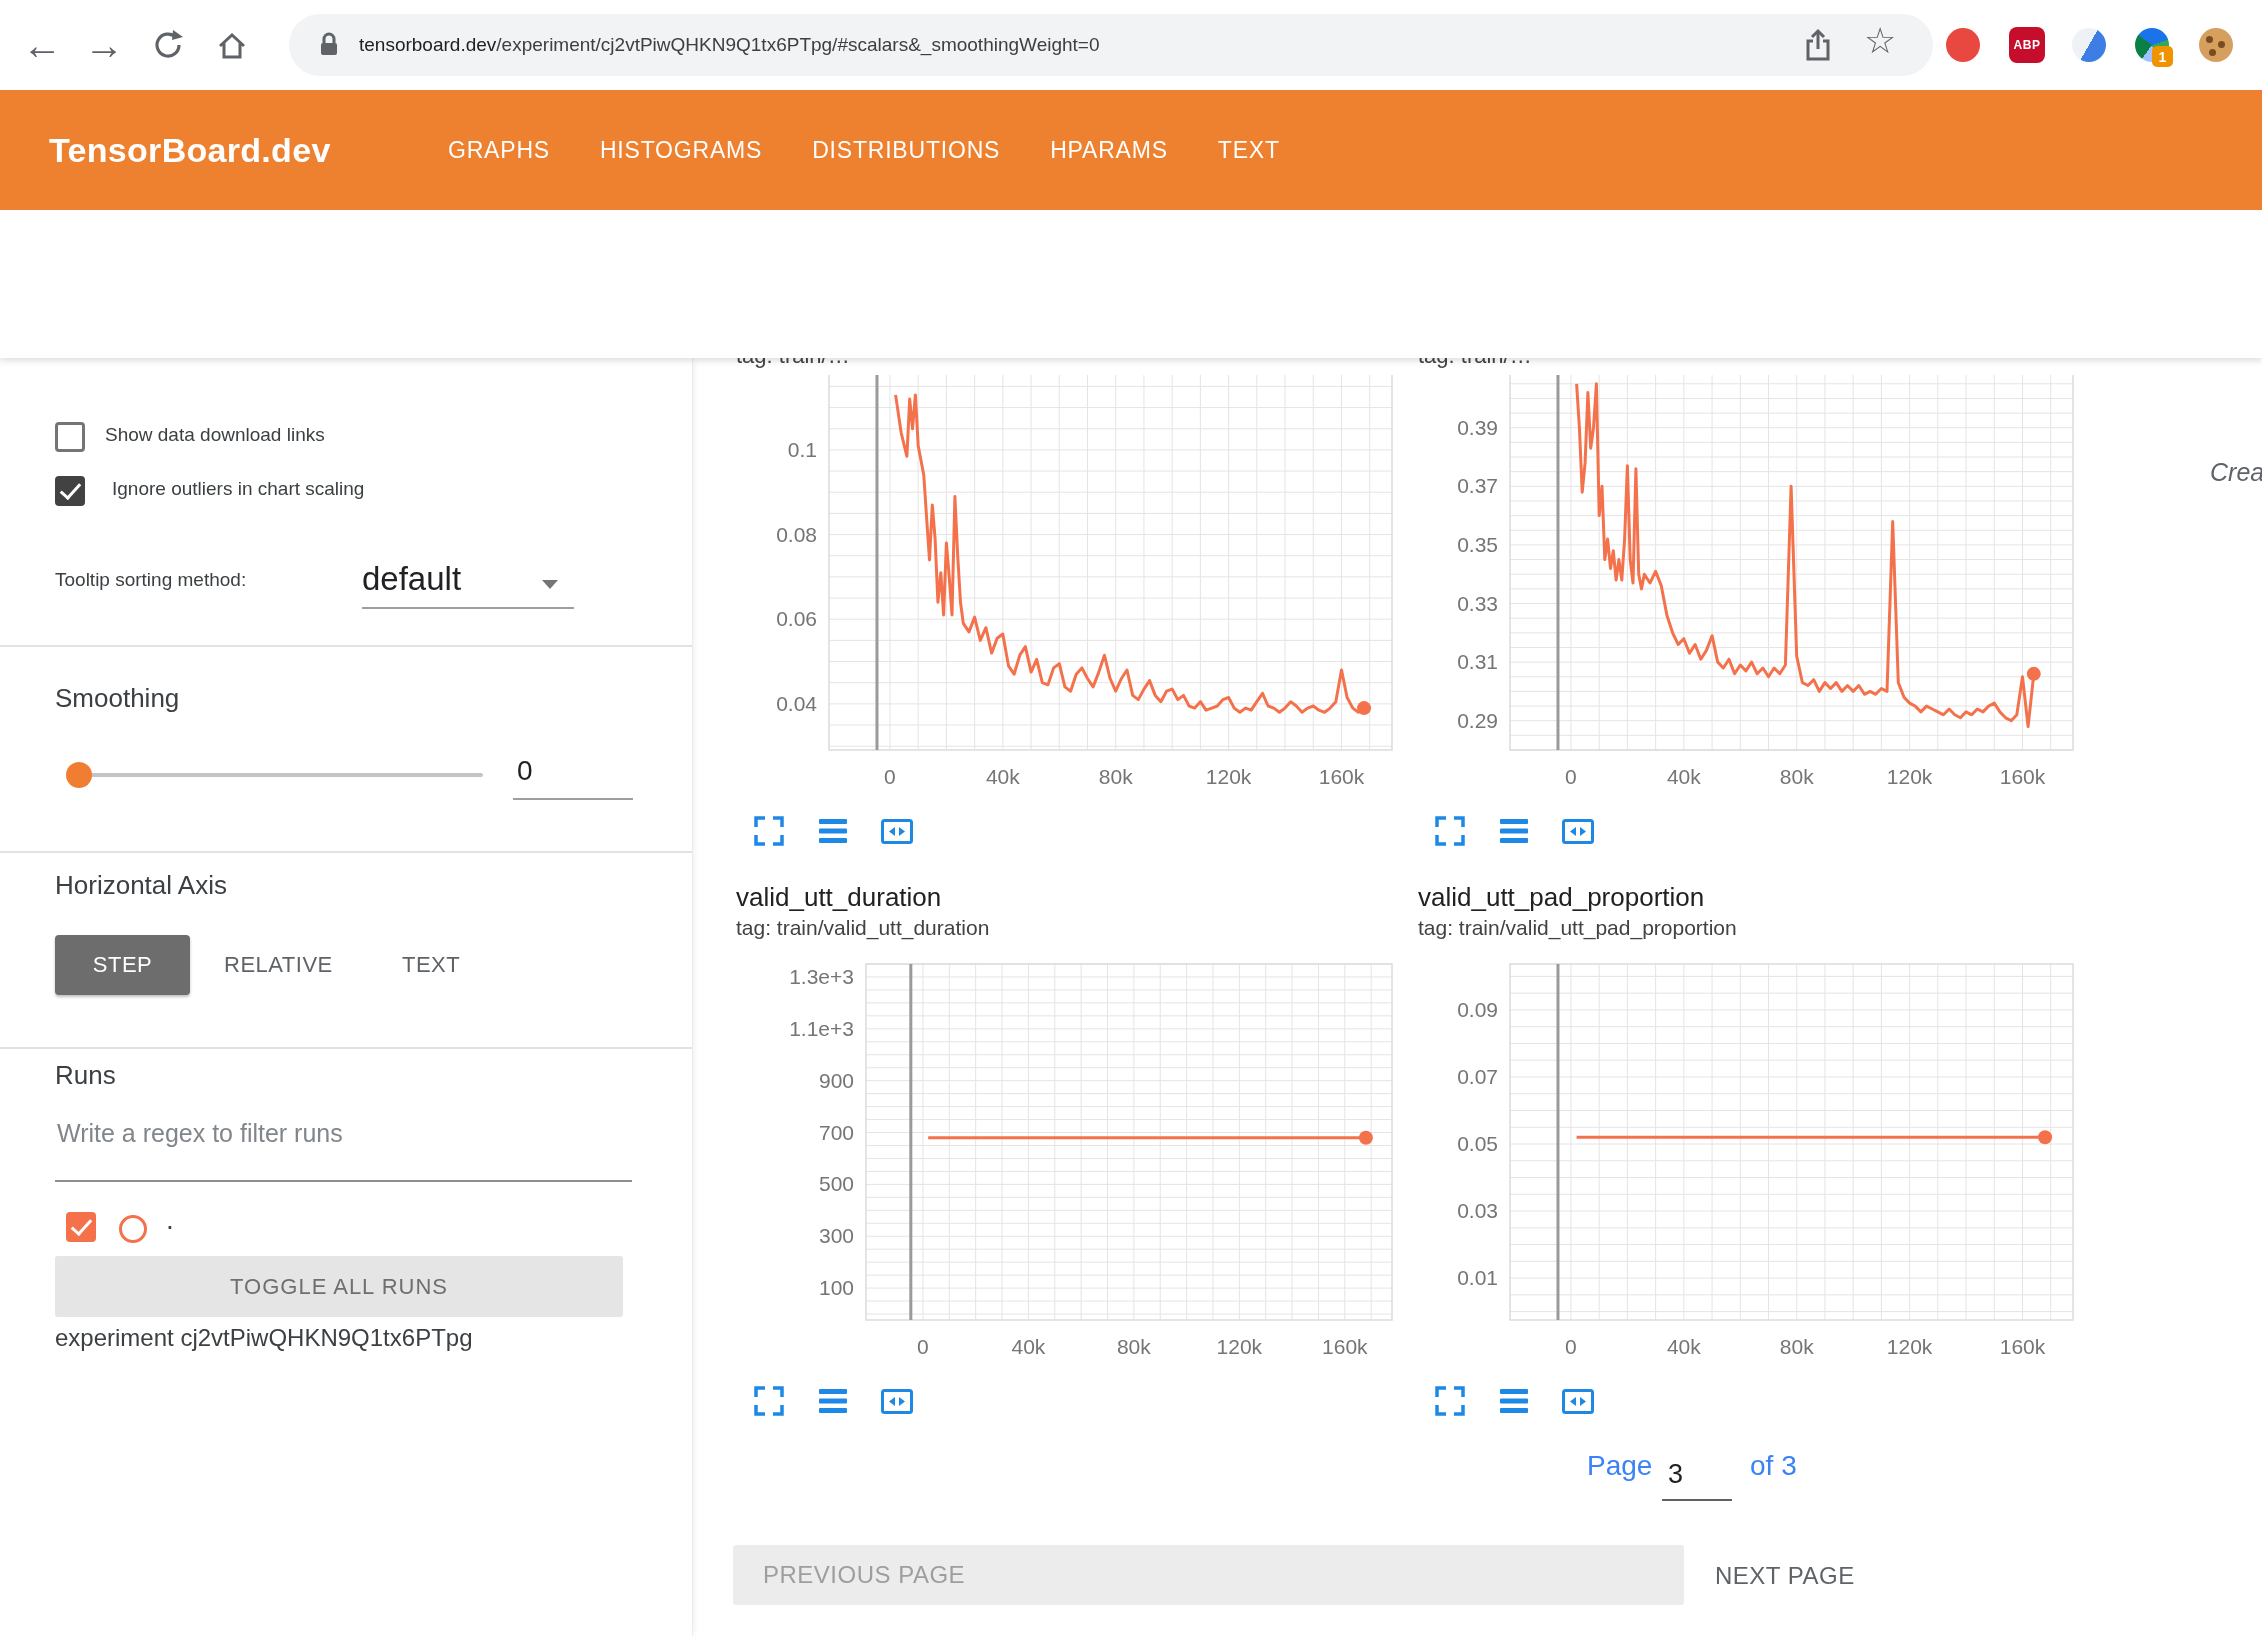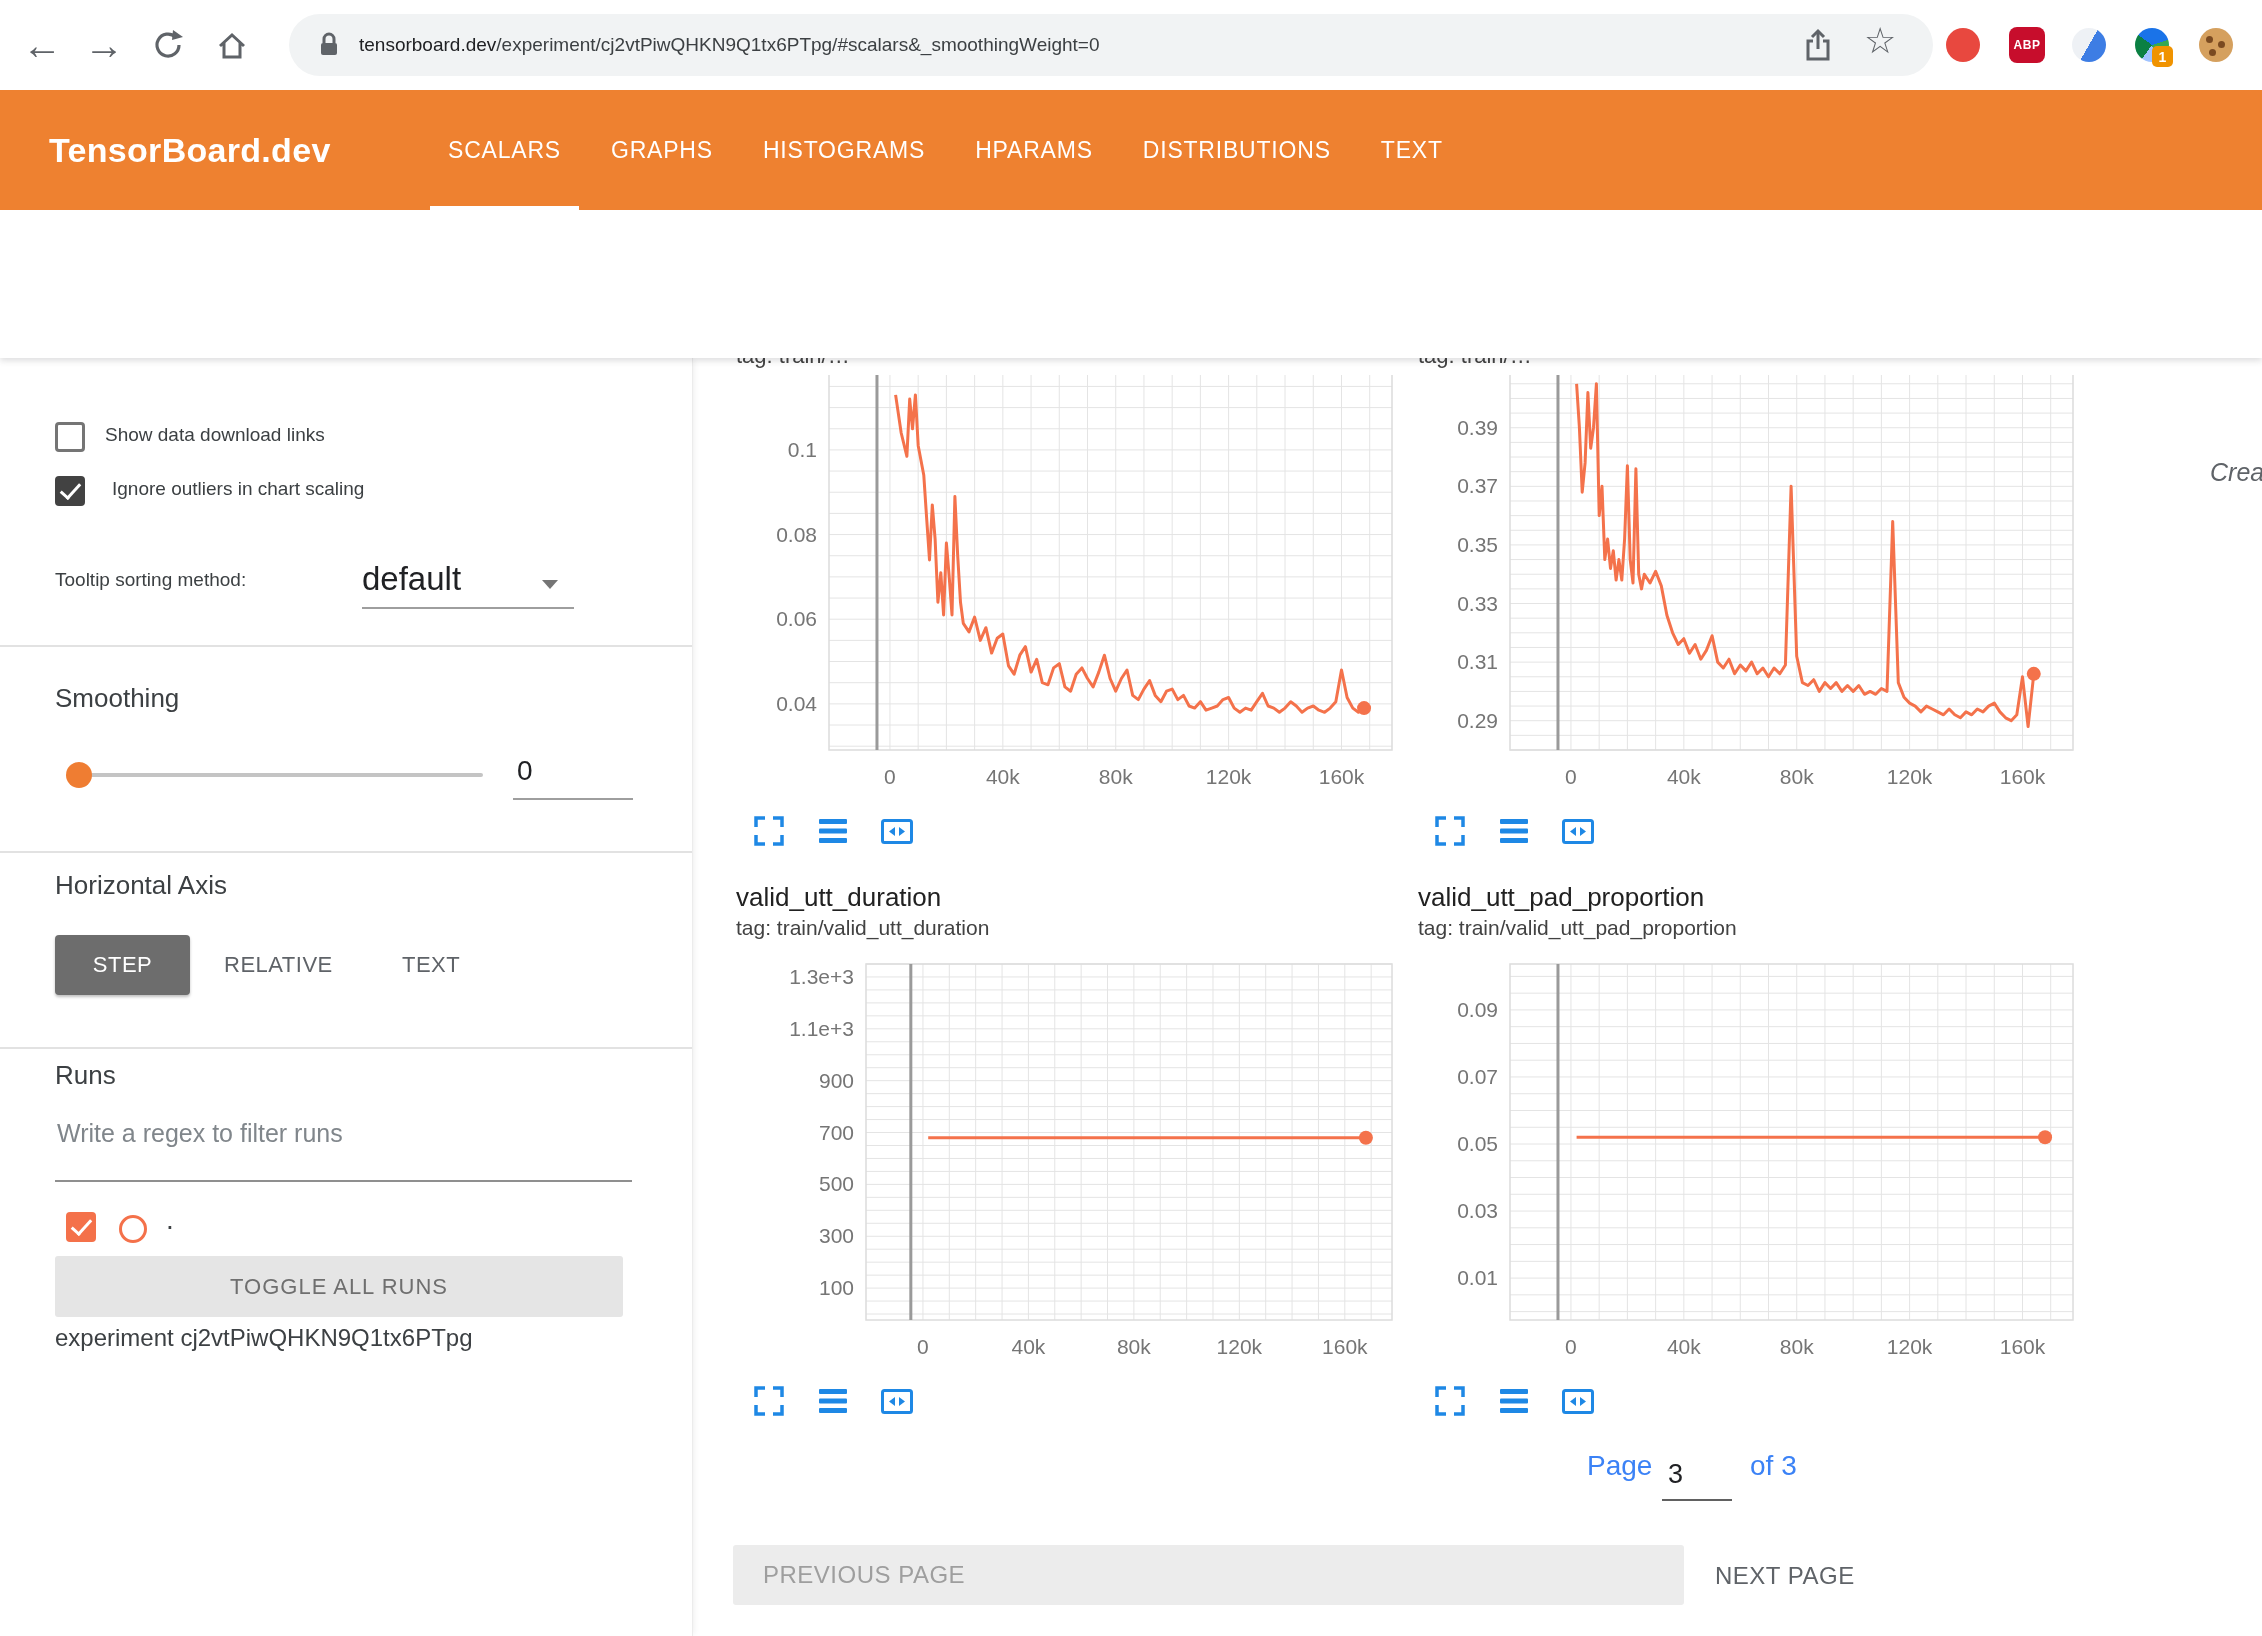--- a/index.html
+++ b/index.html
@@ -135,25 +135,24 @@
     <div class="extcirc" style="left:2199px;background:#d5a05e">
       <span class="cookiedot" style="left:7px;top:8px"></span>
       <span class="cookiedot" style="left:19px;top:13px"></span>
       <span class="cookiedot" style="left:10px;top:21px"></span>
     </div>
   </div>
 
   <div id="hdr">
     <div id="logo">TensorBoard.dev</div>
     <div id="tabs">
-      <div class="tab active">SCALARS</div>
       <div class="tab">GRAPHS</div>
       <div class="tab">HISTOGRAMS</div>
+      <div class="tab">DISTRIBUTIONS</div>
       <div class="tab">HPARAMS</div>
-      <div class="tab">DISTRIBUTIONS</div>
       <div class="tab">TEXT</div>
     </div>
     <div id="feedback">SEND FEEDBACK</div>
   </div>
 
   <div id="desc">
     <div id="clipCrea">Crea</div>
   </div>
 
   <div id="sidebar">

